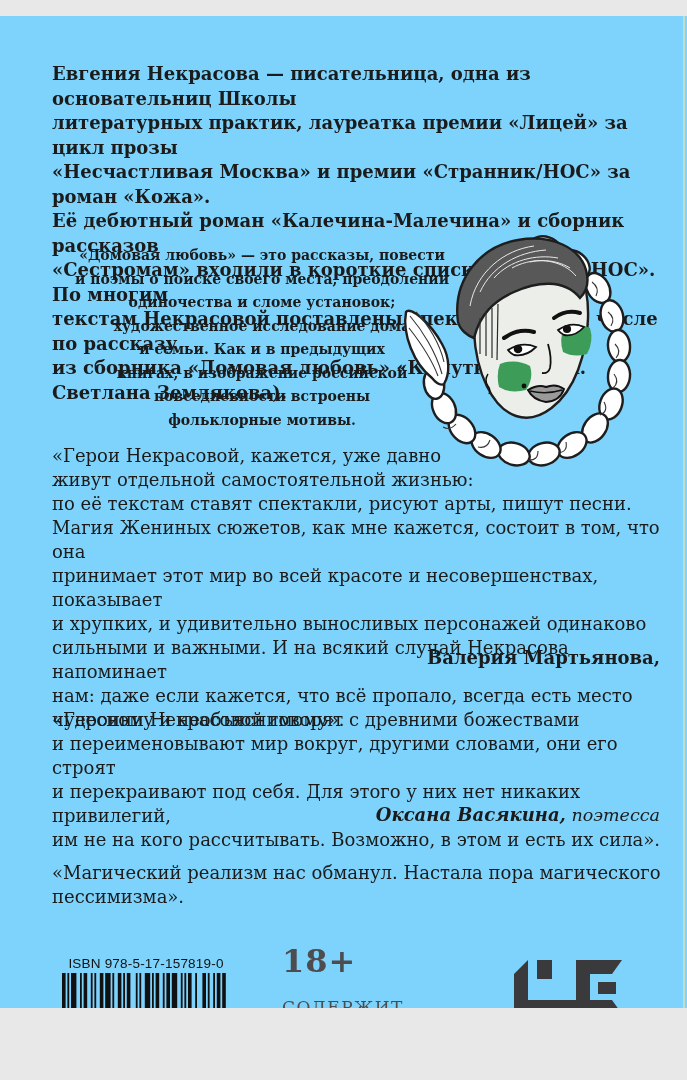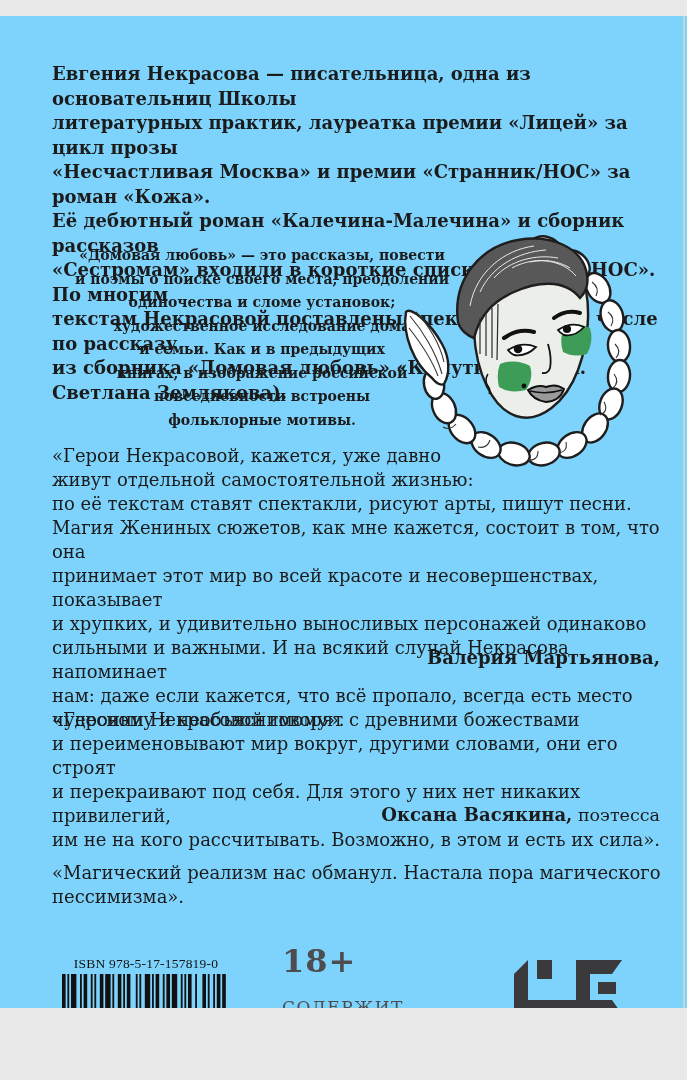--- a/index.html
+++ b/index.html
@@ -13,26 +13,26 @@
   .bio{left:52px;top:46px;width:610px;font-weight:700;font-size:18px;line-height:24.5px;}
   .annot{left:52px;top:228px;width:420px;font-weight:700;font-size:14px;line-height:23.5px;text-align:center;}
   .quote{font-weight:400;font-size:18px;line-height:24px;}
   .q1{left:52px;top:428px;width:620px;}
   .q2{left:52px;top:692px;width:620px;}
   .q3{left:52px;top:845px;width:620px;}
   .attr{position:absolute;right:27px;text-align:right;font-size:18px;line-height:25px;}
   .attr .name{font-weight:700;}
   .attr .role{font-weight:400;font-size:17.5px;}
   .attr1{top:629px;}
-  .attr2{top:786px;}
+  .attr2{top:786px;font-style:italic;}
   .attr3{top:873px;}
   .illus{position:absolute;left:396px;top:210px;width:292px;height:250px;}
   
   .barcode{position:absolute;left:58px;top:940px;width:176px;text-align:center;}
-  .barcode .isbn{font-family:Liberation Serif, serif;font-size:13.5px;color:#111;letter-spacing:.2px;}
+  .barcode .isbn{font-family:Liberation Sans, sans-serif;font-size:13.5px;color:#111;letter-spacing:.2px;}
   .barcode svg{display:block;margin:2px auto 0;}
   .barcode .digits{font-family:"DejaVu Sans",sans-serif;font-size:19px;color:#111;letter-spacing:3px;margin-top:-1px;white-space:nowrap;}
   .age{position:absolute;left:282px;top:926px;color:#4d4d4f;}
   .age .plus{font-size:32px;font-weight:700;letter-spacing:1px;}
   .age .warn{margin-top:14px;font-size:17px;line-height:26px;letter-spacing:1.5px;white-space:pre-line;}
   .pub{position:absolute;left:470px;top:942px;width:156px;color:#3a3a3c;}
   .pub svg{display:block;margin-left:34px;}
   .pub .pubtext{margin-top:4px;text-align:right;font-family:"DejaVu Sans",sans-serif;
     font-weight:700;font-size:17px;line-height:15px;letter-spacing:.4px;white-space:pre-line;}
 </style>

